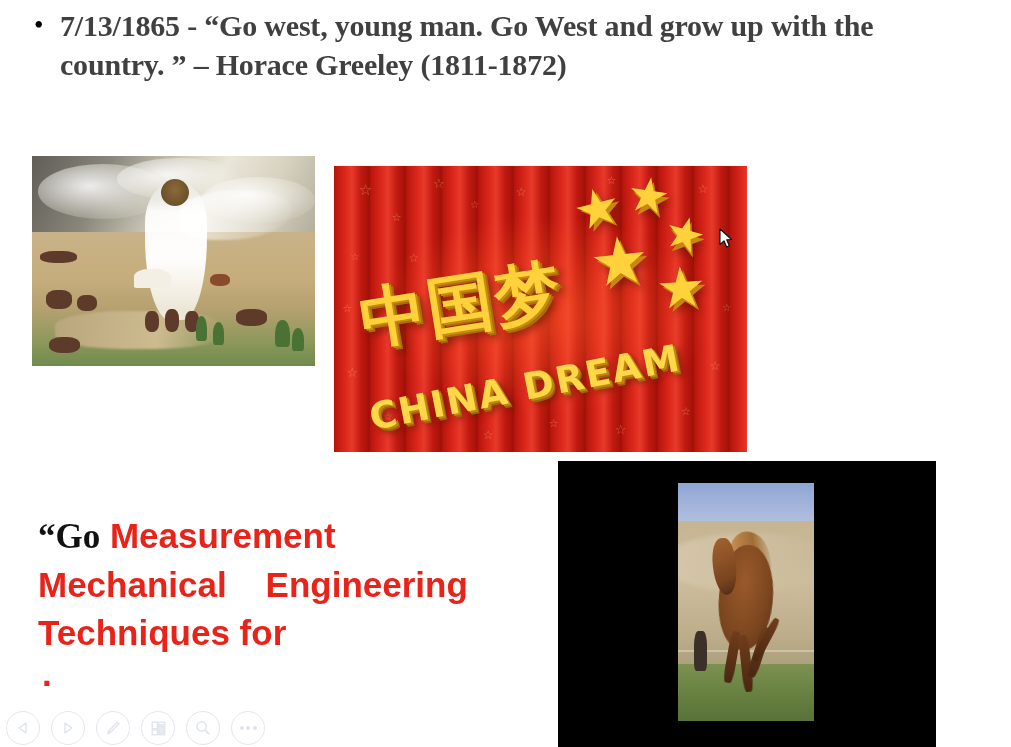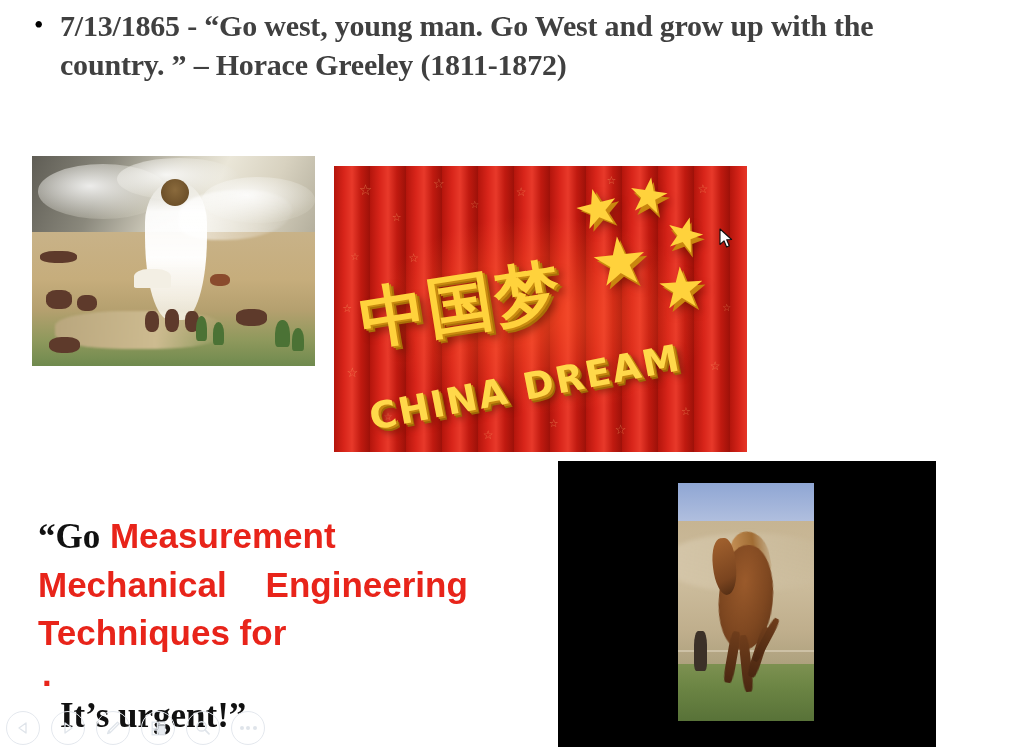--- a/index.html
+++ b/index.html
@@ -463,21 +463,20 @@
       <div class="vh-leg" style="left:56%;top:60%;width:7%;height:22%;transform:rotate(18deg);"></div>
       <div class="vh-leg" style="left:62%;top:56%;width:6%;height:20%;transform:rotate(28deg);"></div>
     </div>
   </div>
 
   <div class="quote-block">
     <div class="quote-line"><span class="quote-serif">“</span><span class="quote-serif">Go</span> <span>Measurement</span></div>
     <div class="quote-line">Mechanical    Engineering</div>
     <div class="quote-line">Techniques for</div>
     <div class="quote-period">.</div>
-    <div class="quote-urgent">It’s urgent!”</div>
   </div>
 
   <div class="toolbar">
     <div class="tb-btn">
       <svg width="14" height="14" viewBox="0 0 14 14">
         <polygon points="10,2 10,12 3,7" fill="none" stroke="#dfe4ea" stroke-width="1.3" stroke-linejoin="round"></polygon>
       </svg>
     </div>
     <div class="tb-btn">
       <svg width="14" height="14" viewBox="0 0 14 14">

